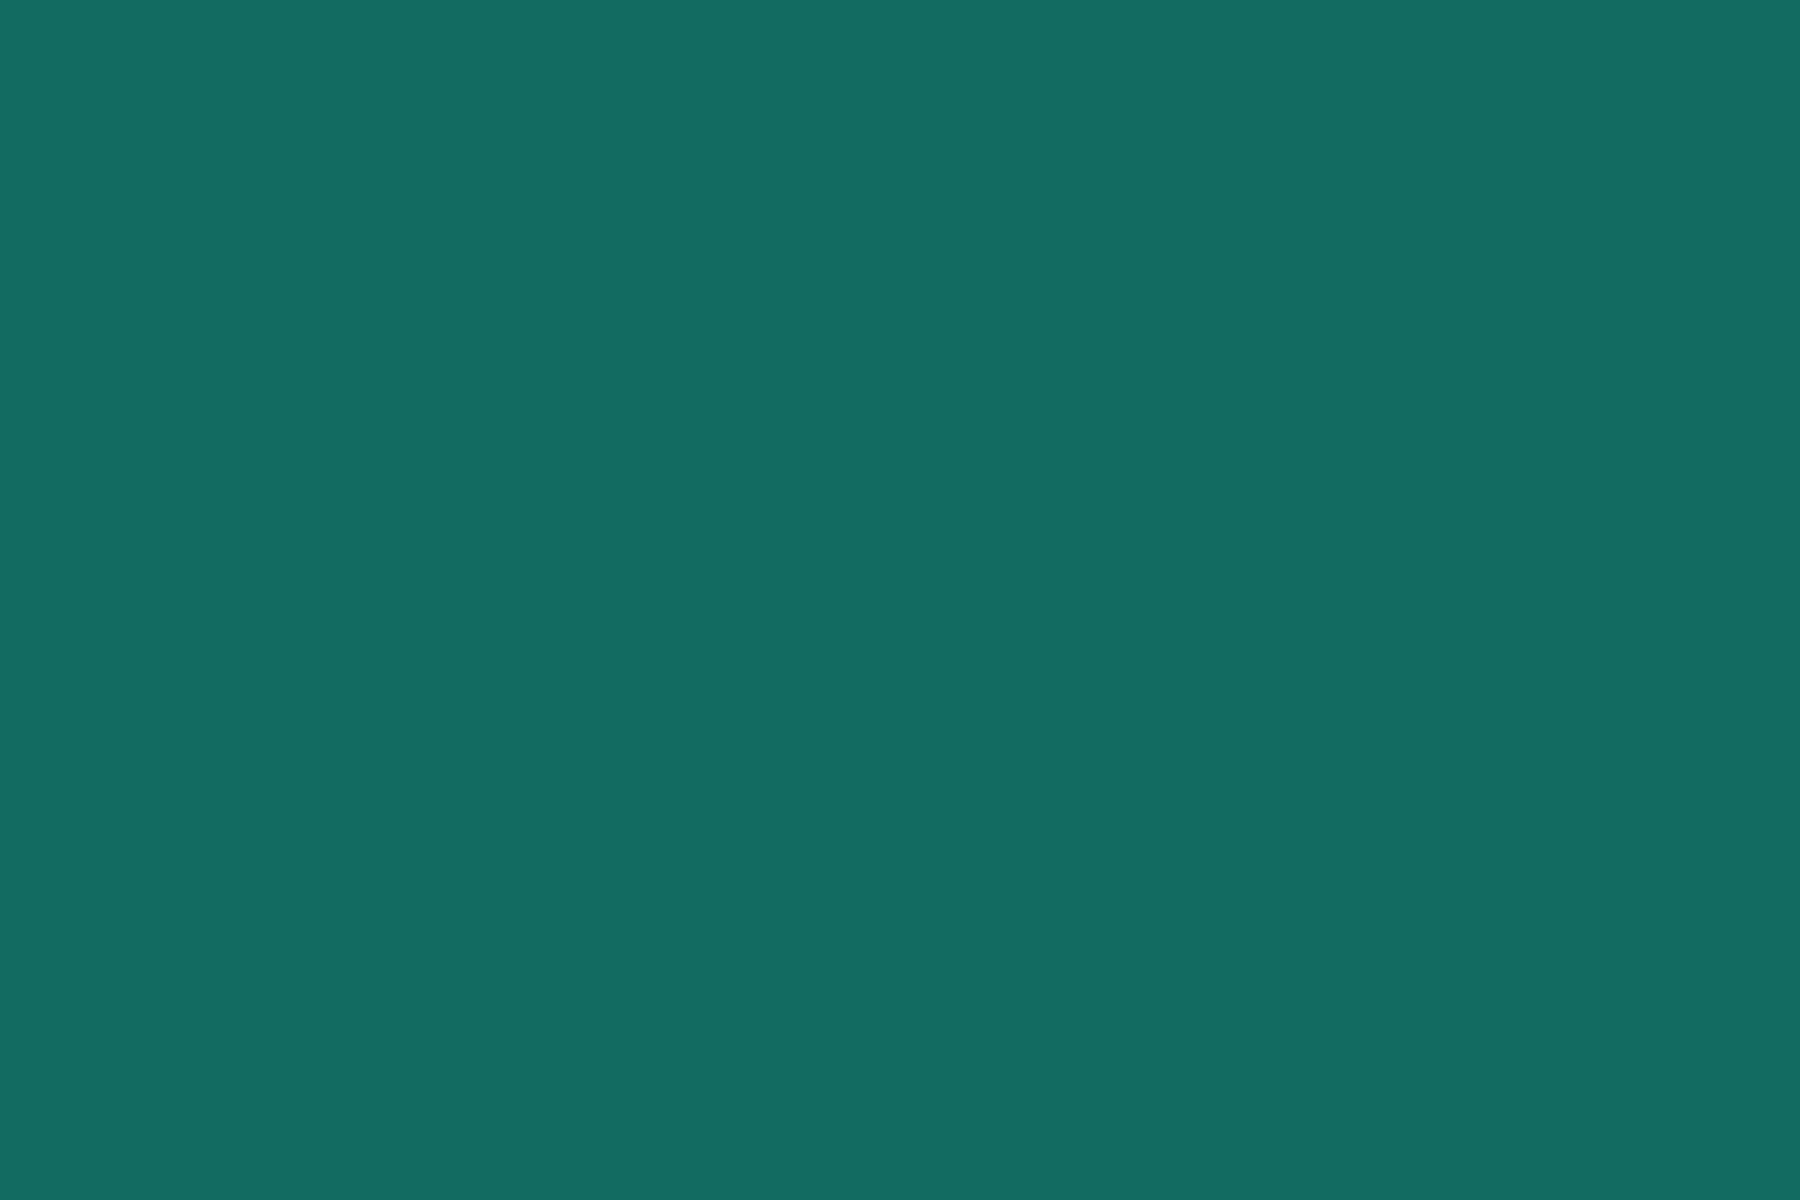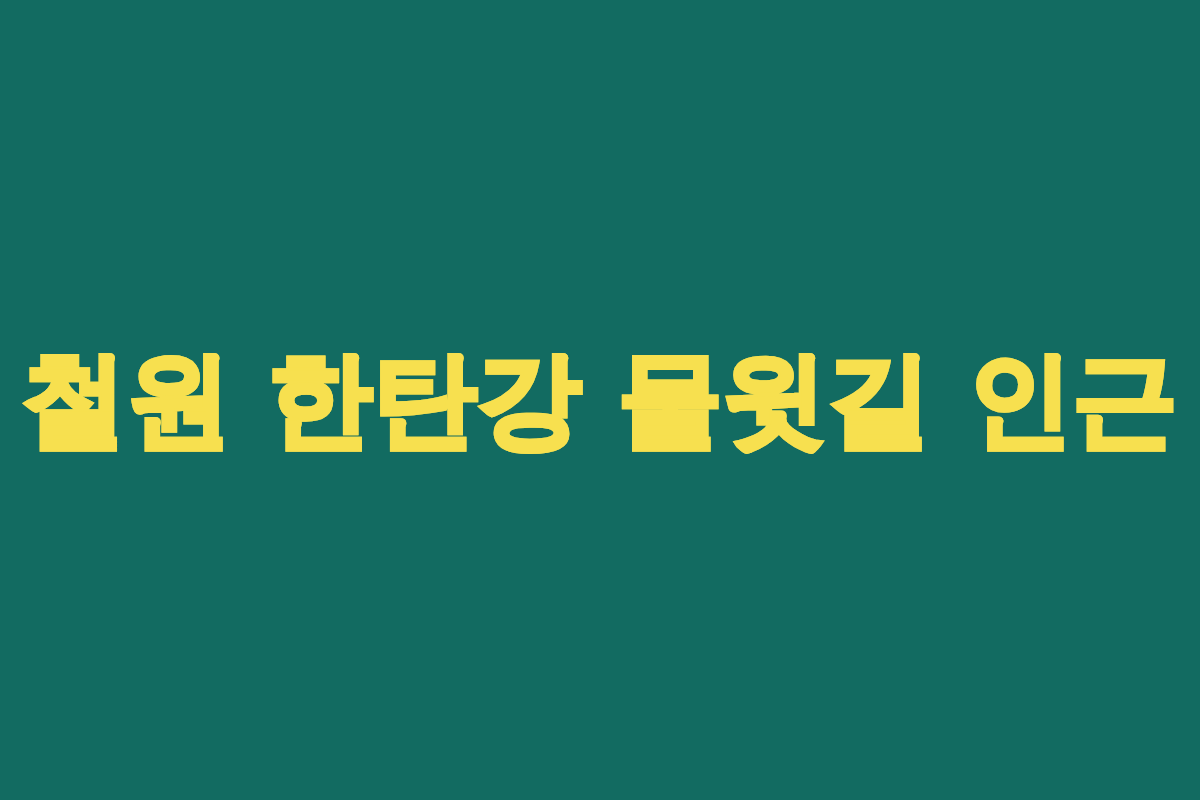--- a/index.html
+++ b/index.html
@@ -48,18 +48,17 @@
     filter: drop-shadow(0 0 0.4px rgba(247,224,79,0.85));
   }
 </style>
 </head>
 <body>
 
 <div id="thumbnail-canvas" style="background-color: rgb(18, 107, 97);">
 
   <div id="title-block">
 
-    <span class="title-line" style="color: rgb(247, 224, 79); -webkit-text-stroke: 5px rgb(247, 224, 79); font-size: 104px;">철원 한탄강 물윗길 인근</span>
 
 
   </div>
 
 </div>
 
 </body></html>

